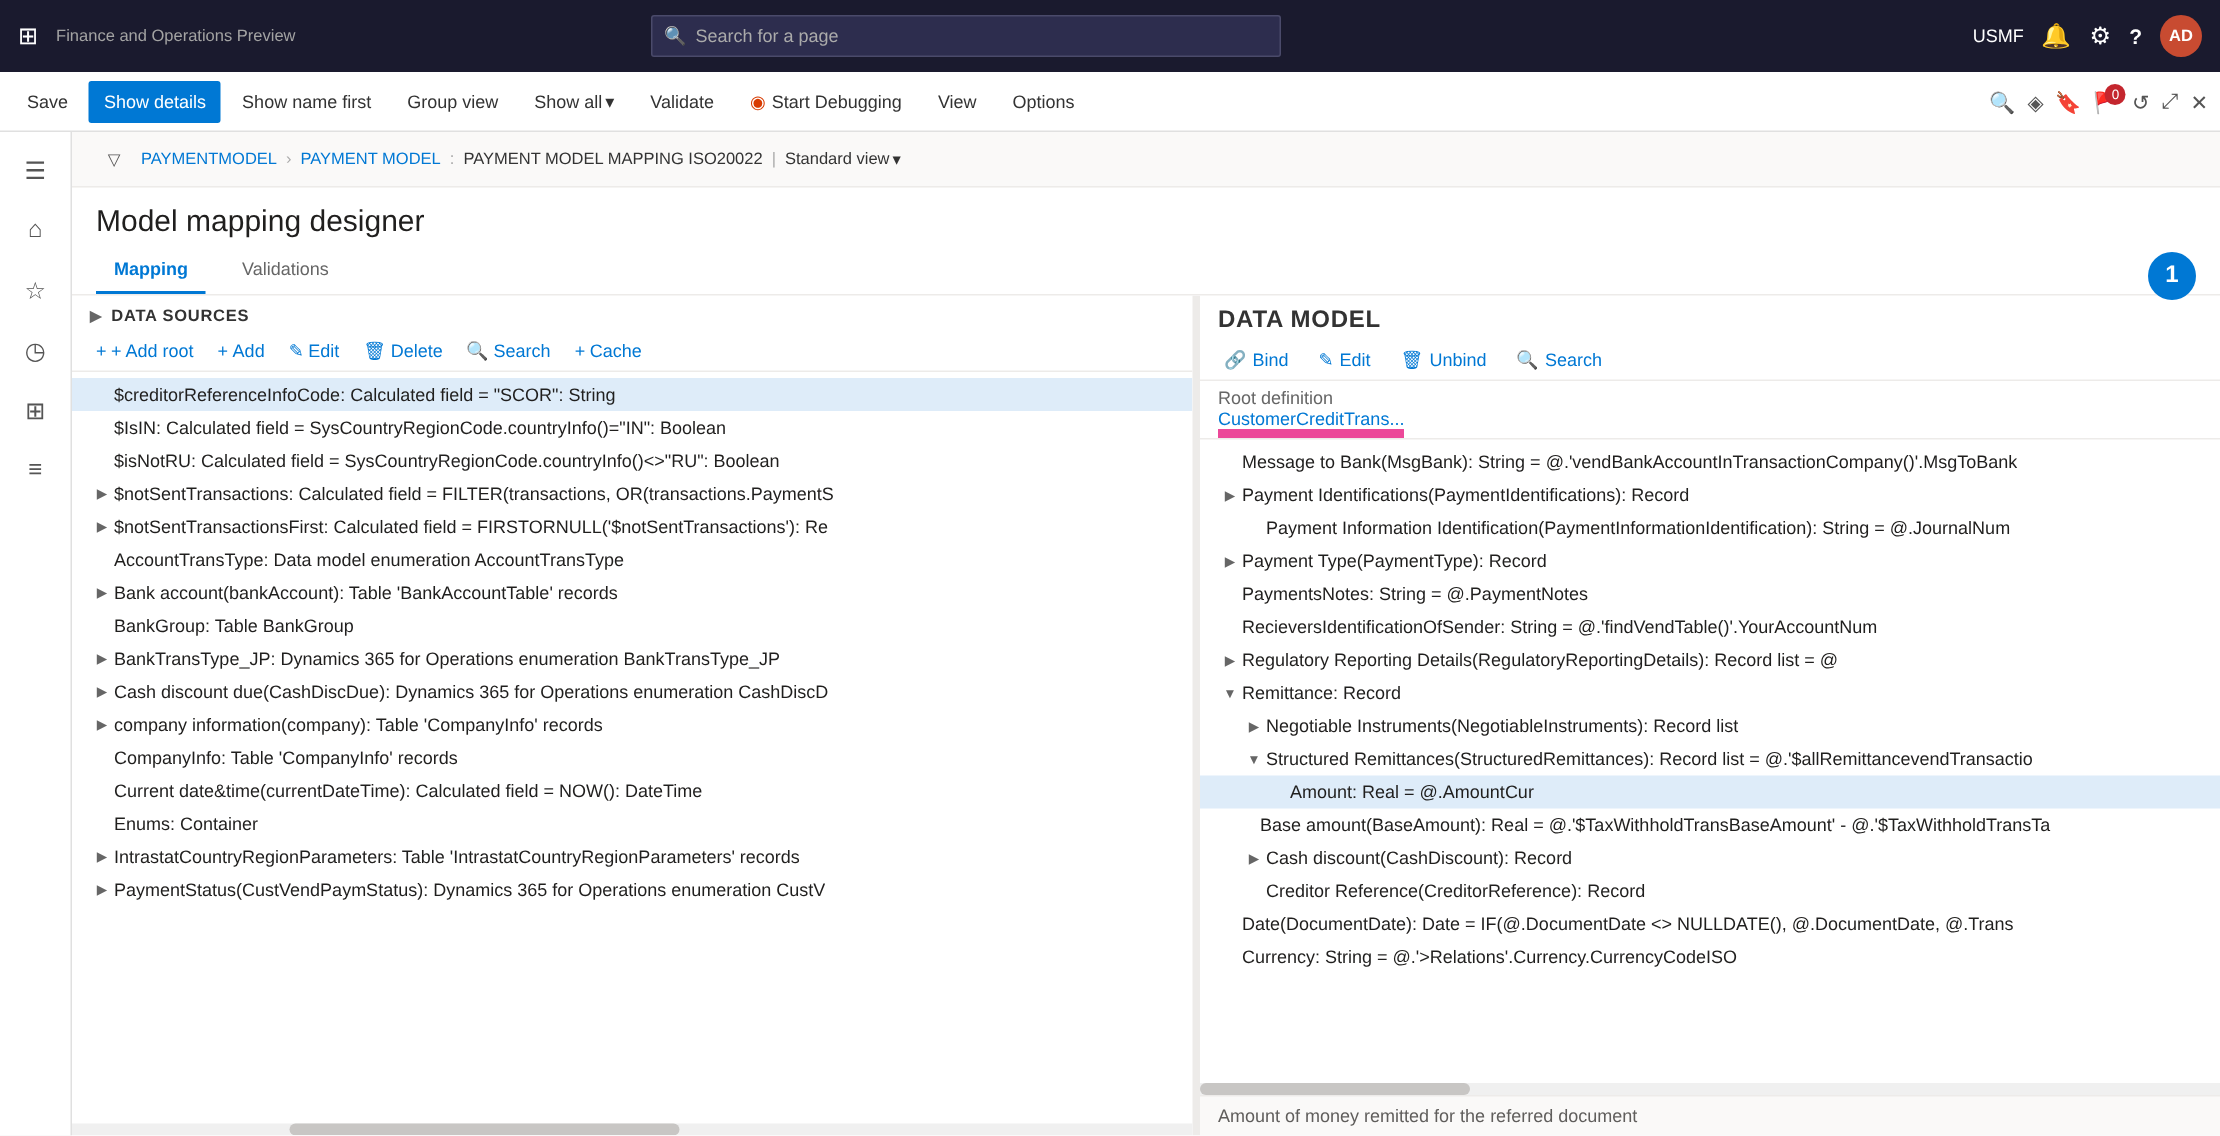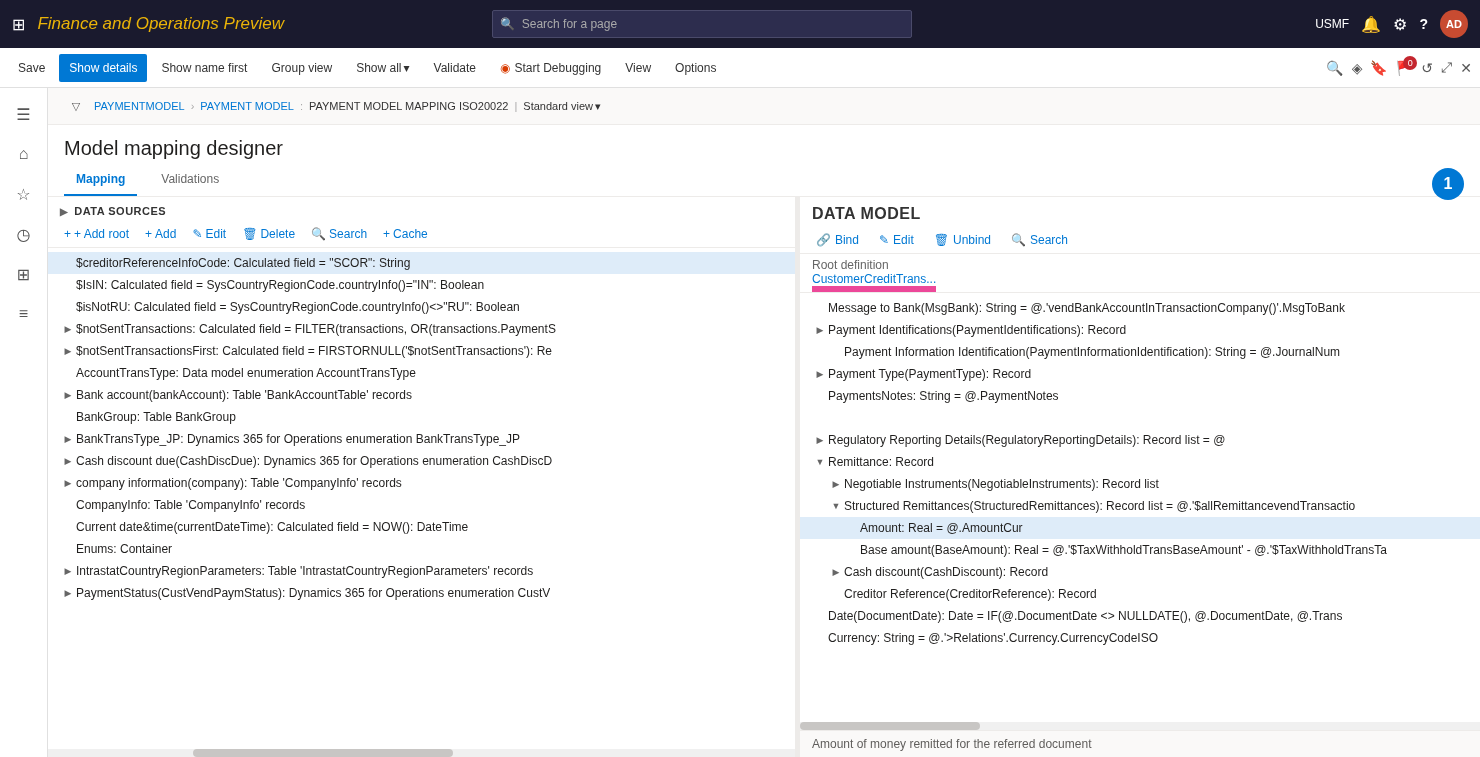--- a/index.html
+++ b/index.html
@@ -14,25 +14,24 @@
       padding: 0 12px;
       gap: 12px;
       color: white;
     }
     .top-nav-grid-icon {
       color: white;
       font-size: 16px;
       cursor: pointer;
     }
     .top-nav-title {
-      color: #eab308;
-      font-size: 17px;
+      color: #a3a3a3;
+      font-size: 11px;
       font-weight: 400;
       flex: 0 0 auto;
-      font-style: italic;
     }
     .top-nav-search {
       flex: 1;
       max-width: 420px;
       margin: 0 auto;
       background: #2d2d4e;
       border: 1px solid #4a4a6a;
       border-radius: 2px;
       height: 28px;
       display: flex;
@@ -569,20 +568,21 @@
             <span class="tree-item-text">Payment Type(PaymentType): Record</span>
           </div>
 
           <div class="tree-item" style="padding-left:12px;">
             <span class="tree-chevron"></span>
             <span class="tree-item-text">PaymentsNotes: String = @.PaymentNotes</span>
           </div>
 
           <div class="tree-item" style="padding-left:12px;">
             <span class="tree-chevron"></span>
+            <span class="tree-item-text">RecieversIdentificationOfSender: String = @.'findVendTable()'.YourAccountNum</span>
           </div>
 
           <div class="tree-item" style="padding-left:12px;">
             <span class="tree-chevron">▶</span>
             <span class="tree-item-text">Regulatory Reporting Details(RegulatoryReportingDetails): Record list = @</span>
           </div>
 
           <div class="tree-item" style="padding-left:12px;">
             <span class="tree-chevron">▼</span>
             <span class="tree-item-text">Remittance: Record</span>
@@ -596,21 +596,21 @@
           <div class="tree-item" style="padding-left:28px;">
             <span class="tree-chevron">▼</span>
             <span class="tree-item-text">Structured Remittances(StructuredRemittances): Record list = @.'$allRemittancevendTransactio</span>
           </div>
 
           <div class="tree-item selected" style="padding-left:44px;">
             <span class="tree-chevron"></span>
             <span class="tree-item-text">Amount: Real = @.AmountCur</span>
           </div>
 
-          <div class="tree-item" style="padding-left:44px;align-items:center;">
+          <div class="tree-item" style="padding-left:24px;align-items:center;">
             <span class="tree-chevron"></span>
             <span class="tree-item-text">Base amount(BaseAmount): Real = @.'$TaxWithholdTransBaseAmount' - @.'$TaxWithholdTransTa</span>
           </div>
 
           <div class="tree-item" style="padding-left:28px;">
             <span class="tree-chevron">▶</span>
             <span class="tree-item-text">Cash discount(CashDiscount): Record</span>
           </div>
 
           <div class="tree-item" style="padding-left:28px;">

